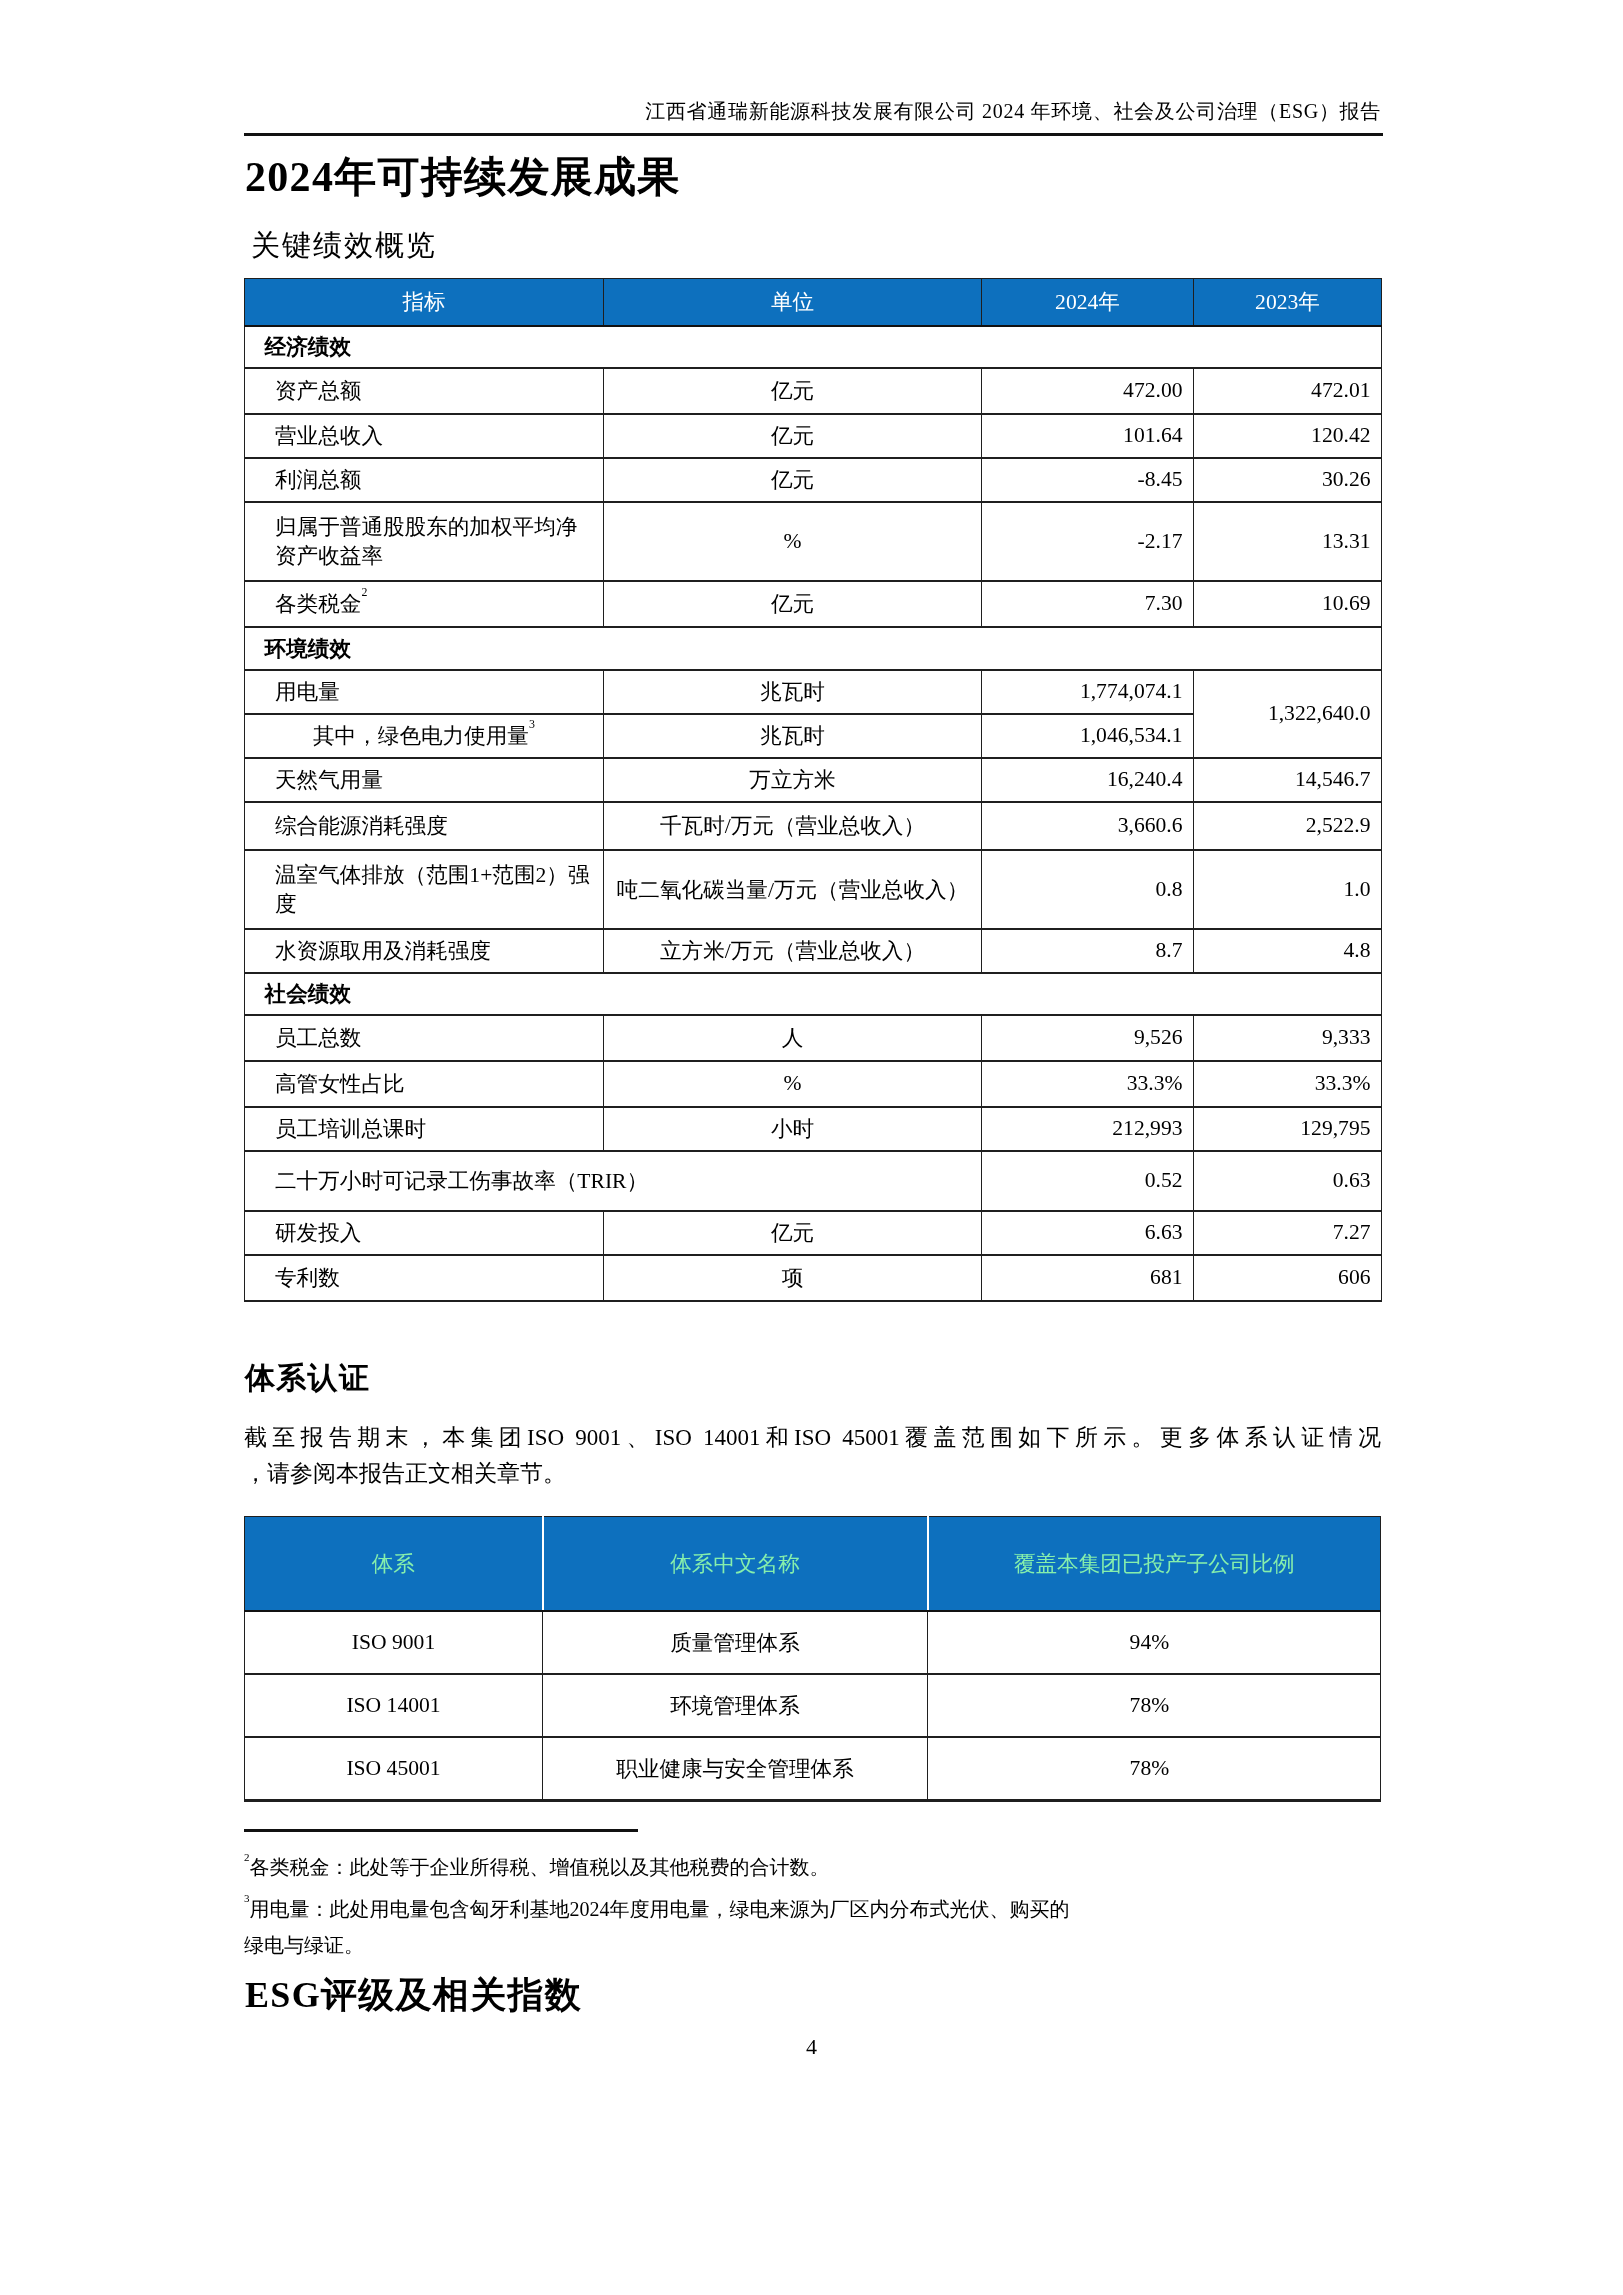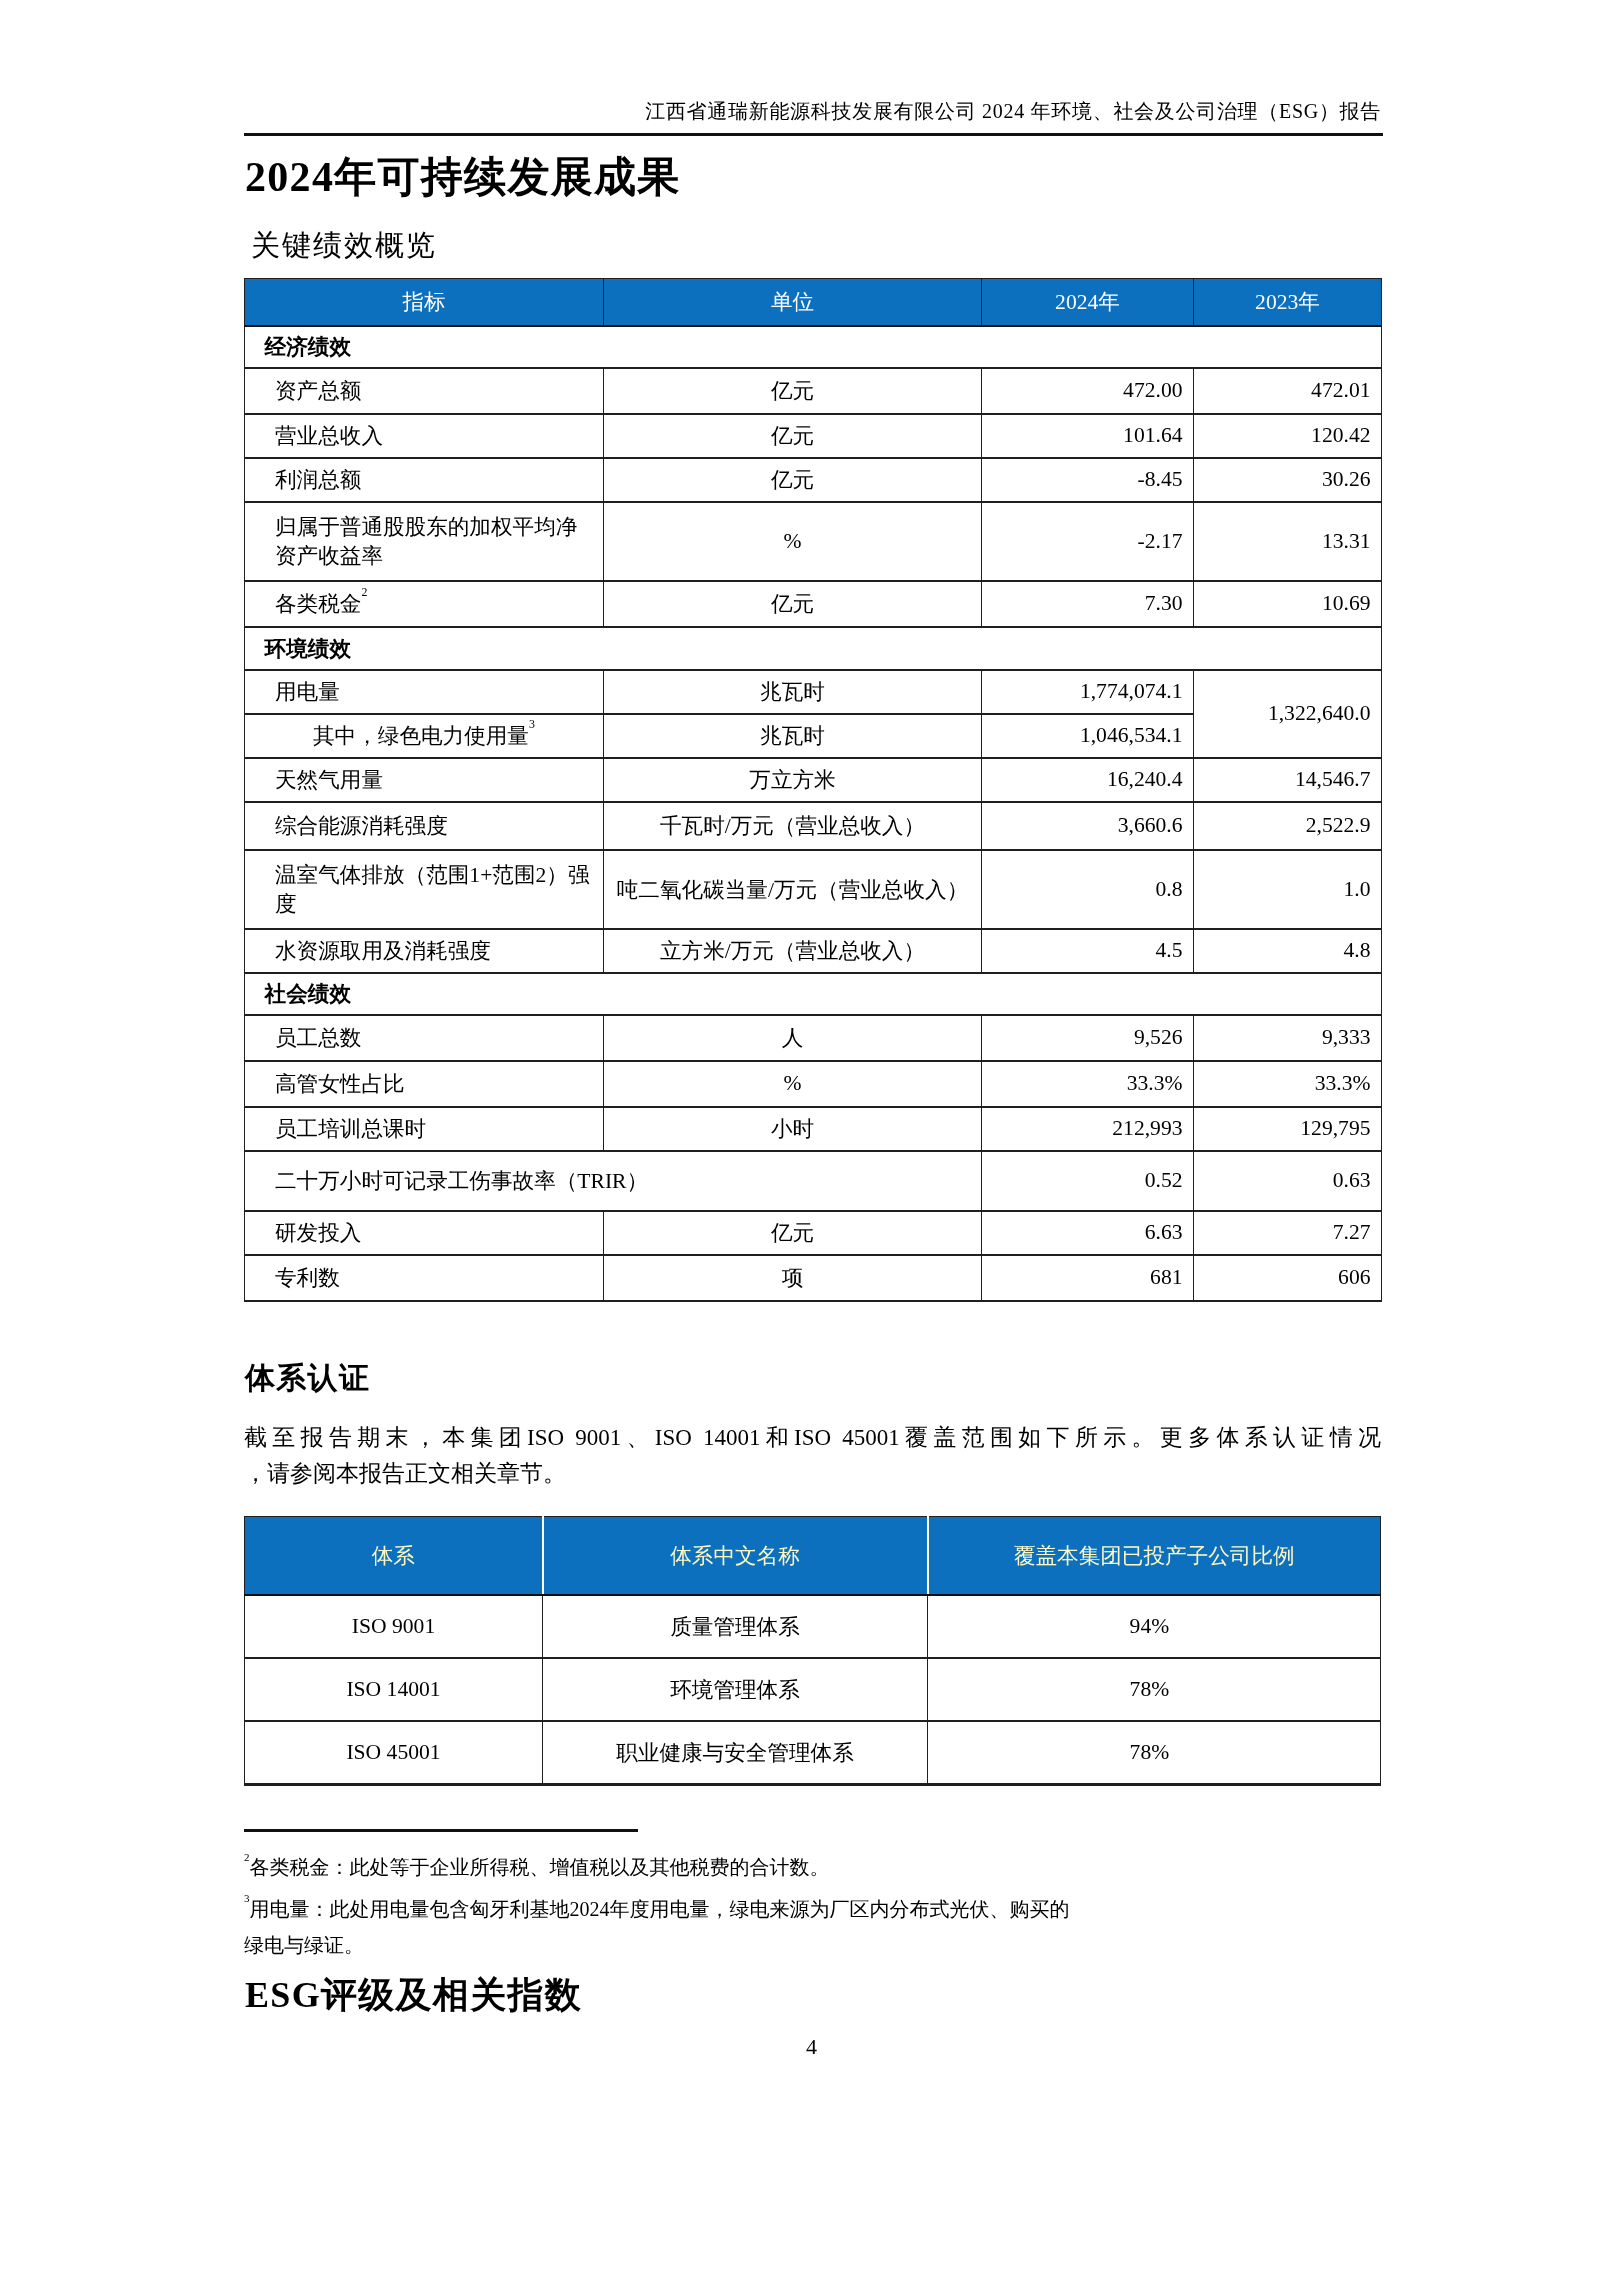--- a/index.html
+++ b/index.html
@@ -37,23 +37,23 @@
 
   .h-cert { position:absolute; left:245px; top:1358px; font-size:30px; font-weight:bold; letter-spacing:1.3px; }
   .intro { position:absolute; left:244px; top:1420px; width:1137px; font-size:23px; line-height:36px; }
   .intro .jline { text-align:justify; text-align-last:justify; }
 
   table.cert {
     position:absolute; left:244px; top:1516px; width:1137px;
     border-collapse:collapse; table-layout:fixed; font-size:21.6px;
   }
   table.cert th {
-    background:#0D70BE; color:#fef9c3; font-weight:normal; text-align:center; height:61px;
+    background:#0D70BE; color:#86efac; font-weight:normal; text-align:center; height:61px;
     border-top:1.3px solid #1f1f1f; border-bottom:2.6px solid #111;
-    border-left:2.6px solid #fff; border-right:2.6px solid #fff; padding:8px;
+    border-left:2.6px solid #fff; border-right:2.6px solid #fff; padding:16px;
   }
   table.cert th:first-child { border-left:1.3px solid #1f1f1f; }
   table.cert th:last-child { border-right:1.3px solid #1f1f1f; }
   table.cert td {
     border:1.3px solid #1f1f1f; border-top-width:2.6px; border-bottom-width:2.6px;
     height:61px; text-align:center; vertical-align:middle; padding:0;
   }
   table.cert td.cov { text-align:center; padding-right:9.2px; }
   table.cert tbody tr:last-child td { border-bottom-width:3.3px; }
 
@@ -151,21 +151,21 @@
       </tr>
       <tr style="height:79px">
         <td class="ind">温室气体排放（范围1+范围2）强度</td>
         <td class="unit">吨二氧化碳当量/万元（营业总收入）</td>
         <td class="val">0.8</td>
         <td class="val">1.0</td>
       </tr>
       <tr style="height:44px">
         <td class="ind">水资源取用及消耗强度</td>
         <td class="unit">立方米/万元（营业总收入）</td>
-        <td class="val">4.5</td>
+        <td class="val">8.7</td>
         <td class="val">4.8</td>
       </tr>
       <tr class="section" style="height:42px">
         <td colspan="4">社会绩效</td>
       </tr>
       <tr style="height:46px">
         <td class="ind">员工总数</td>
         <td class="unit">人</td>
         <td class="val">9,526</td>
         <td class="val">9,333</td>

